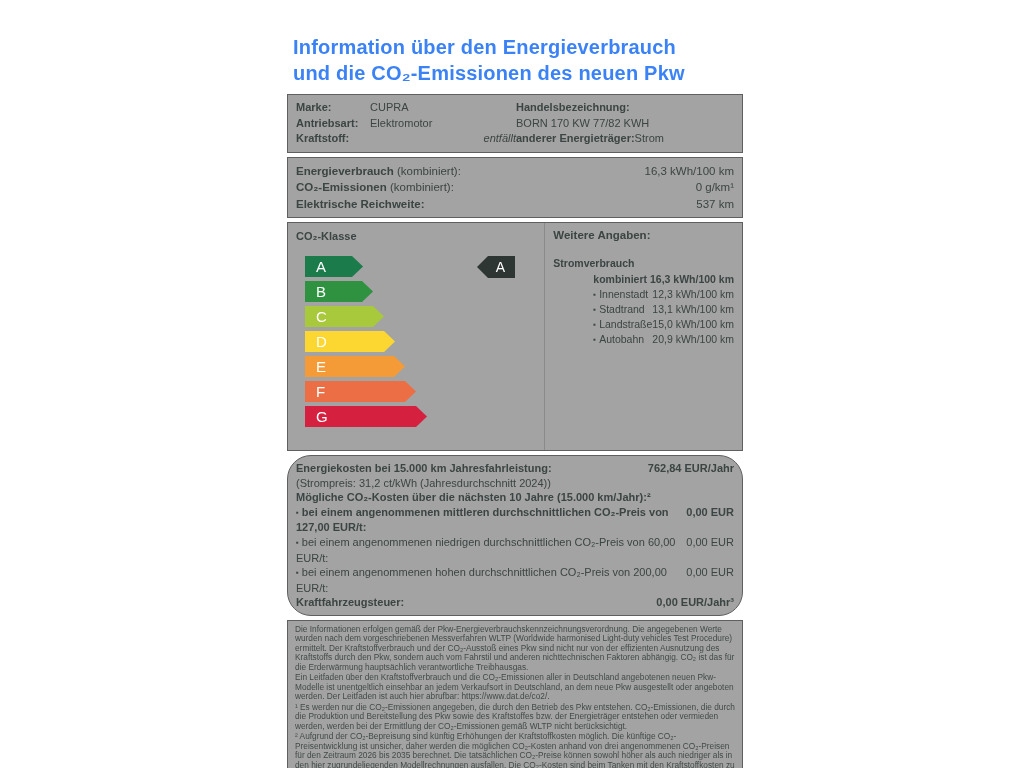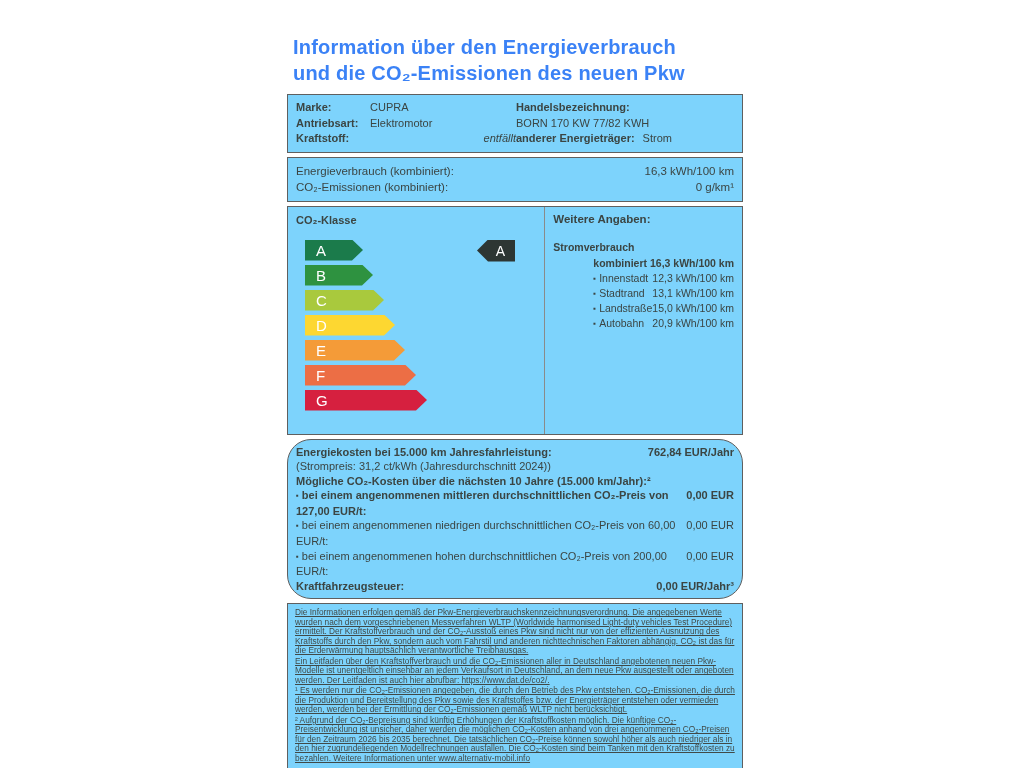--- a/index.html
+++ b/index.html
@@ -3,33 +3,33 @@
 <meta charset="utf-8">
 <style>
   html,body{margin:0;padding:0;}
   body{
     width:1024px;height:768px;background:#ffffff;overflow:hidden;
     font-family:"Liberation Sans",sans-serif;color:#3b4543;
     -webkit-font-smoothing:antialiased;
   }
   .sheet{position:absolute;left:287px;top:34px;width:456px;}
   .title{font-size:20px;font-weight:bold;line-height:26px;color:#3b82f6;margin:0 0 8px 6px;letter-spacing:.2px;}
-  .box{border:1.5px solid #5f5f5f;background:#7dd3fc;margin-bottom:4px;box-sizing:border-box;}
+  .box{border:1.5px solid #5f5f5f;background:#a3a3a3;margin-bottom:4px;box-sizing:border-box;}
 
   
   .veh{display:grid;grid-template-columns:74px 146px 1fr;padding:5px 8px;font-size:11px;line-height:15.5px;}
   .veh .lab{font-weight:bold;}
   .veh .ital{font-style:italic;text-align:right;}
   .veh .rlab{font-weight:bold;}
-  .veh .inlineval{font-weight:normal;margin-left:8px;}
+  .veh .inlineval{font-weight:normal;}
 
   
   .energy{padding:5px 8px;font-size:11.5px;line-height:16.5px;}
   .energy .row{display:flex;justify-content:space-between;}
-  .energy .lab b{font-weight:normal;}
+  .energy .lab b{font-weight:bold;}
   .energy .val{text-align:right;}
 
   
   .classbox{display:flex;padding:0;min-height:229px;justify-content:space-between;}
   .classleft{width:305px;box-sizing:border-box;padding:6px 8px 8px 8px;border-right:1.2px solid #8a8a8a;}
   .classleft .h1{font-size:11px;font-weight:bold;line-height:14px;}
   .classleft .h2{font-size:11px;line-height:14px;}
   .arrows{position:relative;margin-top:13px;}
   .class-row{height:21px;margin-bottom:4px;position:relative;}
   .class-arrow{height:21px;margin-left:9px;color:#fff;font-size:15px;line-height:21px;padding-left:11px;box-sizing:border-box;
@@ -48,21 +48,21 @@
 
   
   .costs{padding:5px 8px;font-size:11px;line-height:14.6px;border-radius:24px;}
   .costs .row{display:flex;justify-content:space-between;}
   .costs .b{font-weight:bold;}
   .costs .note{font-weight:normal;}
   .costs .val{white-space:nowrap;margin-left:10px;}
 
   
   .fine{padding:4px 7px;font-size:8.3px;line-height:9.5px;color:#414a48;}
-  .fine p{margin:0 0 1px 0;text-decoration:underline;}
+  .fine p{margin:0 0 1px 0;}
 </style>
 </head>
 <body>
 
 <div class="sheet">
 
   <div class="title">
     <div>Information über den Energieverbrauch</div>
     <div>und die CO₂-Emissionen des neuen Pkw</div>
   </div>
@@ -83,20 +83,24 @@
 
   <div class="box energy">
     <div id="energy-rows">
         <div class="row">
           <span class="lab"><b>Energieverbrauch</b><span> (kombiniert):</span></span>
           <span class="val">16,3 kWh/100 km</span>
         </div>
         <div class="row">
           <span class="lab"><b>CO₂-Emissionen</b><span> (kombiniert):</span></span>
           <span class="val">0 g/km¹</span>
+        </div>
+        <div class="row">
+          <span class="lab"><b>Elektrische Reichweite:</b><span></span></span>
+          <span class="val">537 km</span>
         </div>
       </div>
   </div>
 
   <div class="box classbox">
     <div class="classleft">
       <div class="h1">CO₂-Klasse</div>
       <div class="arrows" id="class-arrows">
         <div class="rating-arrow" style="background: rgb(45, 54, 51);">A</div>
       <div class="class-row">

